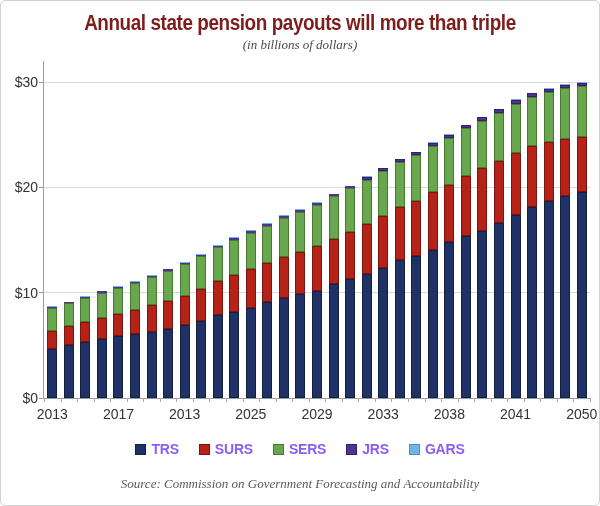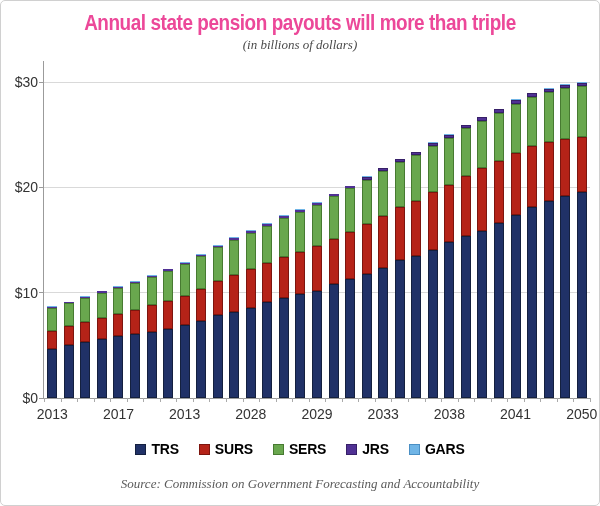--- a/index.html
+++ b/index.html
@@ -2,21 +2,21 @@
 <html><head>
 <meta charset="utf-8">
 <style>
   html,body { margin:0; padding:0; background:#fff; }
   body { font-family:"Liberation Sans", sans-serif; }
   .frame {
     position:relative; width:598px; height:504px; background:#ffffff;
     border:1px solid #d0d0d0; border-radius:5px; overflow:hidden;
   }
   .title {
-    margin-top:9px; text-align:center; color:#ec4899;
+    margin-top:9px; text-align:center; color:#7f1d1d;
     font-size:22px; font-weight:700; letter-spacing:-0.5px;
   }
   .title > span { display:inline-block; transform:scaleX(0.86); transform-origin:center; white-space:nowrap; }
   .subtitle {
     margin-top:1px; text-align:center; color:#4a4a4a;
     font-family:"Liberation Serif", serif; font-style:italic; font-size:13px;
   }
   .chart { position:relative; height:372px; margin-top:6px; }
   .plot {
     position:absolute; left:42px; right:9px; top:2px; bottom:32px;
@@ -29,21 +29,21 @@
   .xtick { position:absolute; top:100%; width:1px; height:4px; background:#aaa; }
   .bar { position:absolute; bottom:0; width:10px; transform:translateX(-50%);
          display:flex; flex-direction:column; }
   .seg { width:100%; }
   .xlab { position:absolute; top:100%; margin-top:8px; transform:translateX(-50%);
           font-size:14px; color:#333; white-space:nowrap; }
   .legend { position:absolute; left:0; right:0; bottom:48px; display:flex;
             justify-content:center; align-items:center; gap:20px; }
   .legend-item { display:flex; align-items:center; gap:5px; }
   .swatch { width:11px; height:11px; display:inline-block; }
-  .legend-label { font-size:14px; font-weight:700; color:#000000; letter-spacing:-0.2px; }
+  .legend-label { font-size:14px; font-weight:700; color:#8b5cf6; letter-spacing:-0.2px; }
   .source { position:absolute; left:0; right:0; bottom:13px; text-align:center;
             color:#5a5a5a; font-family:"Liberation Serif", serif; font-style:italic; font-size:13px; }
 </style>
 </head>
 <body>
 
 <div class="frame">
   <div class="title">
     <span>Annual state pension payouts will more than triple</span>
   </div>
@@ -323,21 +323,21 @@
         <div class="xtick" style="left: 81.8182%;"></div>
         <div class="xtick" style="left: 84.8485%;"></div>
         <div class="xtick" style="left: 87.8788%;"></div>
         <div class="xtick" style="left: 90.9091%;"></div>
         <div class="xtick" style="left: 93.9394%;"></div>
         <div class="xtick" style="left: 96.9697%;"></div>
         <div class="xtick" style="left: 100%;"></div>
         <div class="xlab" style="left: 1.51515%;">2013</div>
         <div class="xlab" style="left: 13.6364%;">2017</div>
         <div class="xlab" style="left: 25.7576%;">2013</div>
-        <div class="xlab" style="left: 37.8788%;">2028</div>
+        <div class="xlab" style="left: 37.8788%;">2025</div>
         <div class="xlab" style="left: 50%;">2029</div>
         <div class="xlab" style="left: 62.1212%;">2033</div>
         <div class="xlab" style="left: 74.2424%;">2038</div>
         <div class="xlab" style="left: 86.3636%;">2041</div>
         <div class="xlab" style="left: 98.4848%;">2050</div>
       </div>
   </div>
 
   <div class="legend">
       <div class="legend-item">

